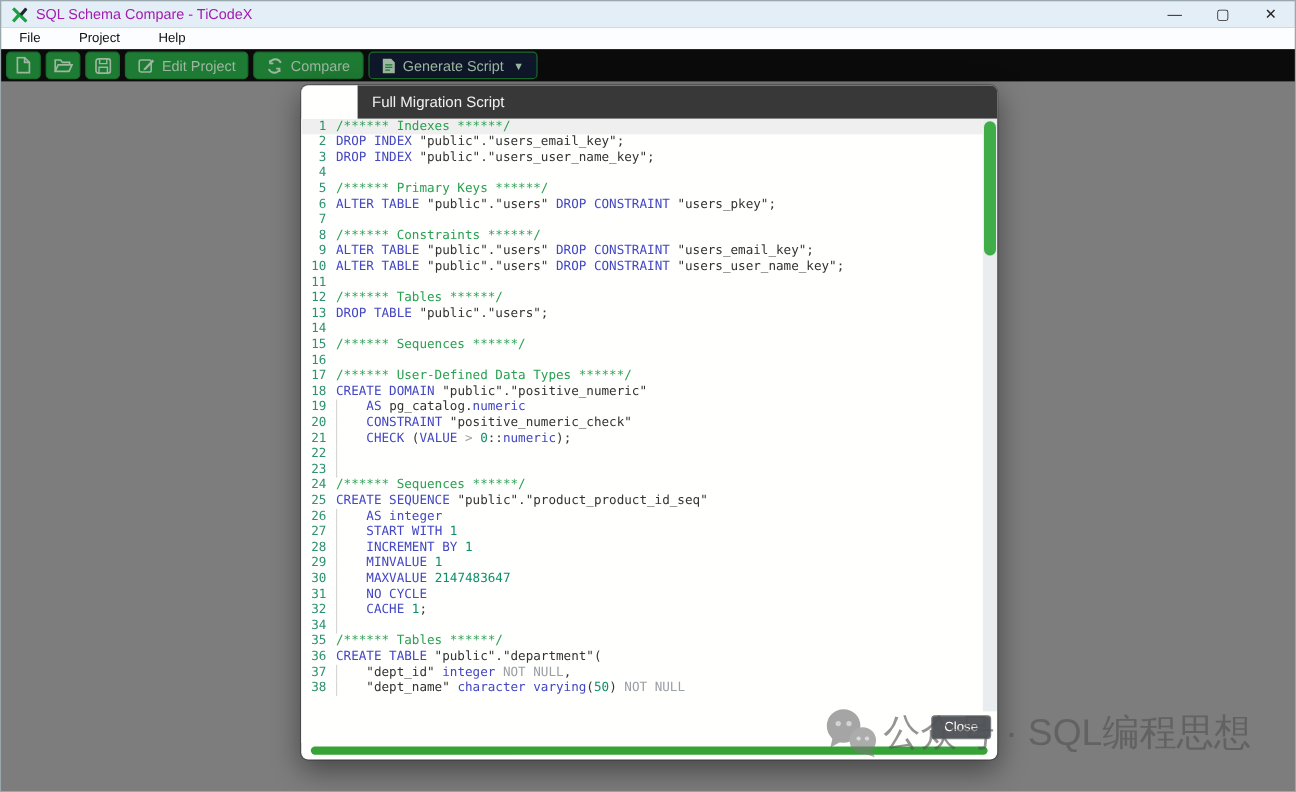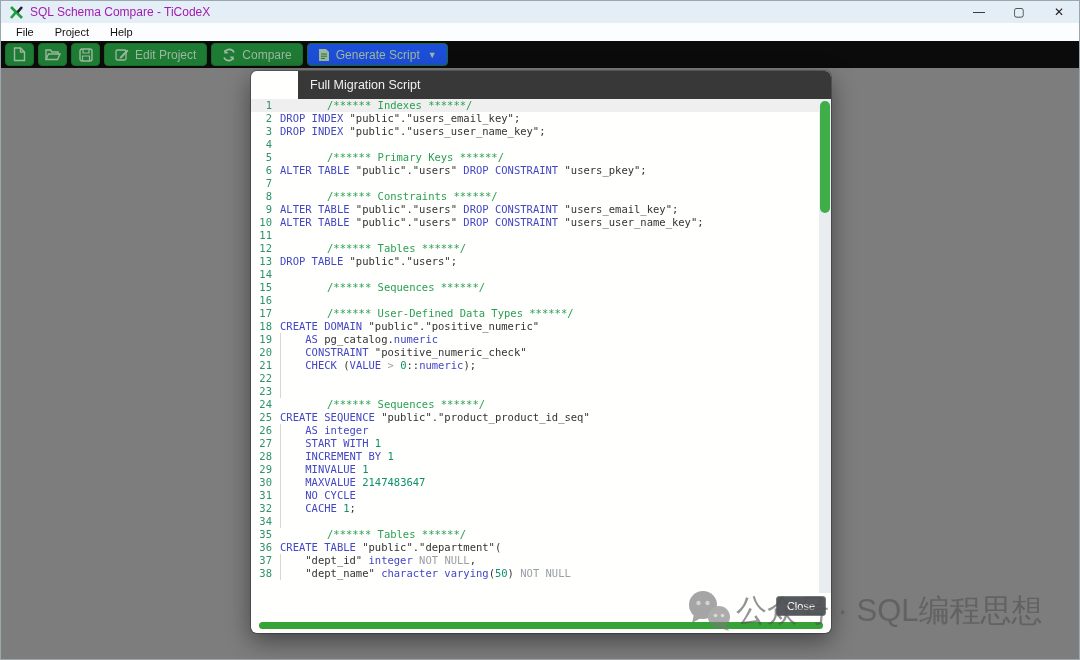--- a/index.html
+++ b/index.html
@@ -10,21 +10,21 @@
 
   
   .titlebar { height:22px; background:#e4eef7; display:flex; align-items:center; padding-left:9px; flex:none; }
   .app-logo { width:13px; height:13px; margin-right:7px; flex:none; }
   .title-text { font-size:12px; color:#a21caf;text-align:center; }
   .win-controls { margin-left:auto; display:flex; height:100%; }
   .win-btn { width:40px; height:100%; display:flex; align-items:center; justify-content:center;
              font-size:12px; color:#222; cursor:default; }
 
   
-  .menubar { height:18px; background:#fcfdfe; display:flex; align-items:center; padding-left:7px; gap:5px; flex:none; }
+  .menubar { height:18px; background:#fcfdfe; display:flex; align-items:center; padding-left:7px; gap:16px; flex:none; }
   .menu-item { font-size:11px; color:#111; padding:0 8px; }
 
   
   .toolbar { height:27px; background:#0b0b0b; display:flex; align-items:center; padding-left:4px; gap:4px; flex:none; }
   .tbtn { background:#1e7b33; border:1px solid #1a6c2d; border-radius:4px; height:23px;
           display:flex; align-items:center; justify-content:center; color:#9db7a0; font-size:12px; gap:6px; }
   .tbtn.icon-only { width:29px; }
   .tbtn.labeled { padding:0 10px; }
   .tbtn svg { display:block; }
   .caret { font-size:9px; color:#9db7a0; margin-left:2px; }
@@ -40,21 +40,21 @@
                   display:flex; align-items:center; padding-left:12px; flex:none;margin-left:47px; }
   .modal-body { position:relative; height:494px; flex:none; background:#fffffe; overflow:hidden; }
 
   .code { position:absolute; inset:0 12px 0 0; }
   .code-row { display:flex; height:13px; line-height:13px;
               font-family:"DejaVu Sans Mono", monospace; font-size:10.5px; white-space:pre; }
   .code-row.hl { background:#efefef; }
   .ln { width:29px; text-align:right; padding-right:8px; color:#2d9173; flex:none; }
   .ct { position:relative; flex:1; color:#333; }
   .ct.guide::before { content:""; position:absolute; left:0; top:0; bottom:0; width:1px; background:#d6d6d6; }
-  .k { color:#4347c4; } .c { color:#2aa052;margin-left:47px; } .n { color:#0e8f6b; } .o { color:#9aa0a6; } .p { color:#333; }
+  .k { color:#4347c4; } .c { color:#2aa052; } .n { color:#0e8f6b; } .o { color:#9aa0a6; } .p { color:#333; }
 
   .sb-track { position:absolute; top:0; right:0; bottom:0; width:12px; background:#e9edf0; }
   .sb-thumb { position:absolute; top:2px; left:1px; width:10px; height:112px; background:#3fae49; border-radius:5px; }
 
   .modal-footer { height:26px; display:flex; align-items:center; justify-content:flex-end;
                   padding:0 5px; flex:none; background:#fffffe; }
   .close-btn { background:#55585d; color:#fff; font-size:11px; font-family:"Liberation Sans",sans-serif;
                border:1px solid #7a7d82; border-radius:3px; padding:3px 10px; }
   .progress-bar { height:7px; margin:3px 8px 4px; background:#35a336; border-radius:4px; flex:none; }
 
@@ -117,21 +117,21 @@
     </div>
     <div class="tbtn labeled" style="background: rgb(30, 123, 51);">
       <svg width="14" height="14" viewBox="0 0 14 14">
         <path d="M12 4.5 A5 5 0 0 0 3 4" fill="none" stroke="#9db7a0" stroke-width="1.6"></path>
         <path d="M3 2 v2.8 h2.8" fill="none" stroke="#9db7a0" stroke-width="1.4"></path>
         <path d="M2 9.5 A5 5 0 0 0 11 10" fill="none" stroke="#9db7a0" stroke-width="1.6"></path>
         <path d="M11 12 v-2.8 h-2.8" fill="none" stroke="#9db7a0" stroke-width="1.4"></path>
       </svg>
       <span>Compare</span>
     </div>
-    <div class="tbtn labeled" style="background: #1d4ed8;">
+    <div class="tbtn labeled" style="background: #0f172a;">
       <svg width="12" height="14" viewBox="0 0 12 14">
         <path d="M1 1 h7 l3 3 v9 h-10 z" fill="#9db7a0"></path>
         <path d="M3 6 h6 M3 8.2 h6 M3 10.4 h4" stroke="#1e7b33" stroke-width="1"></path>
       </svg>
       <span>Generate Script</span>
       <span class="caret">▼</span>
     </div>
   </div>
 
   <div class="content">

